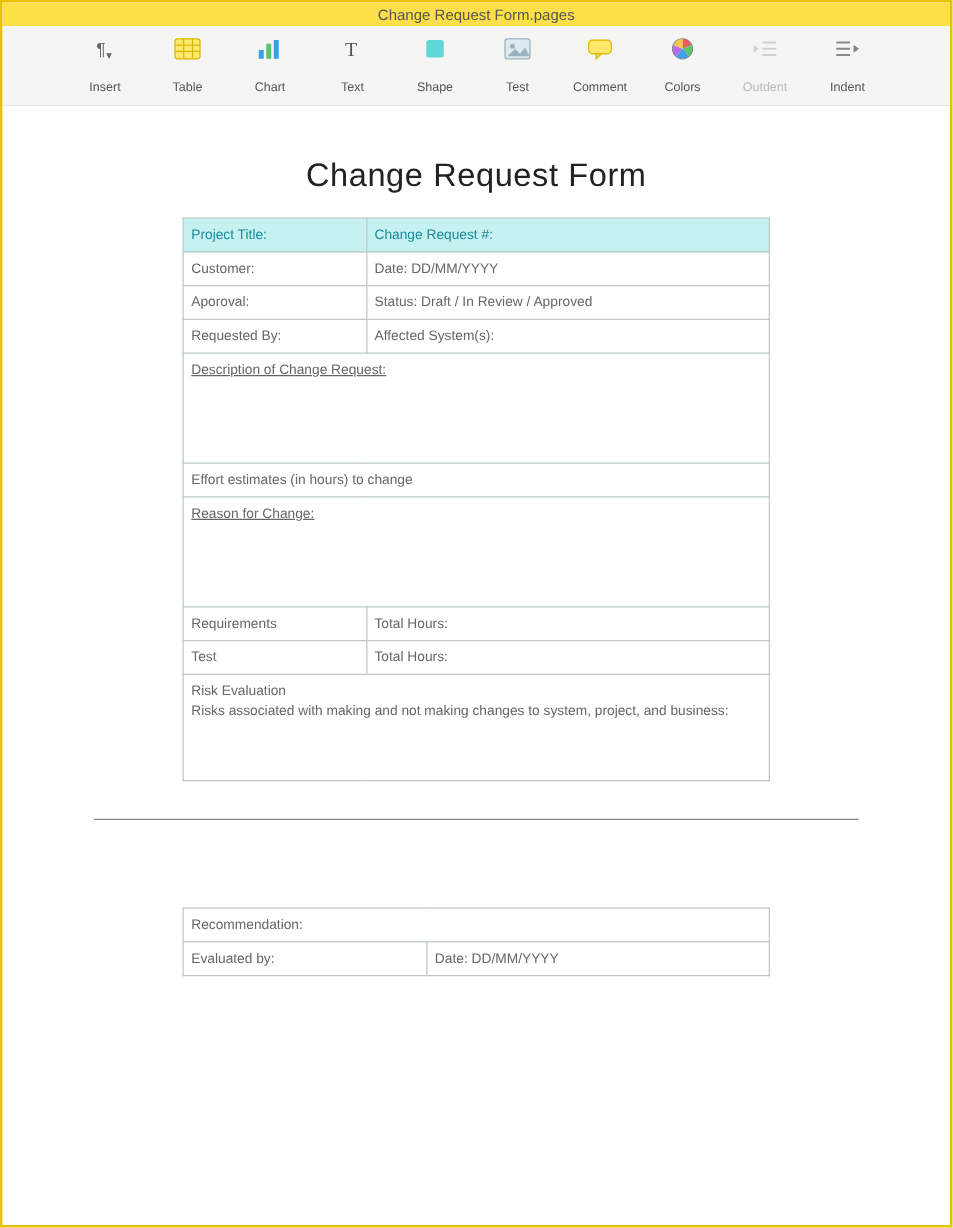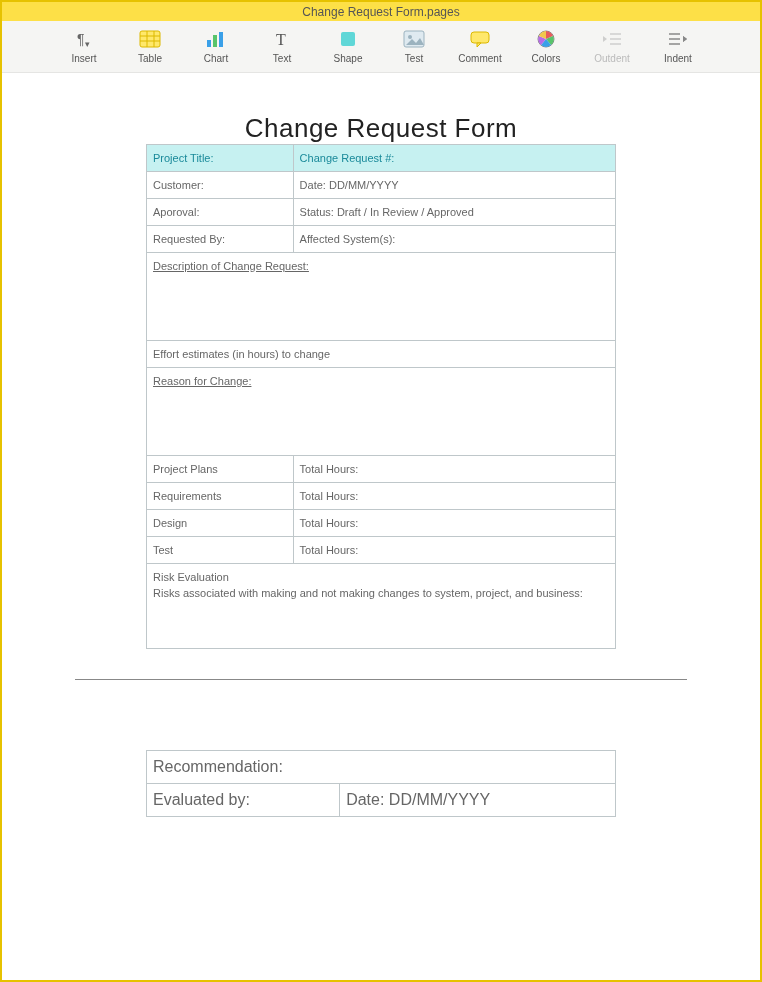--- a/index.html
+++ b/index.html
@@ -35,21 +35,21 @@
     user-select: none;
   }
   .tool .glyph {
     width: 24px; height: 24px;
     display: flex; align-items: center; justify-content: center;
     font-size: 16px;
   }
   .tool .label {
     font-size: 10px;
     color: #555;
-    margin-top: 2px;
+    margin-top: 14px;
   }
   .tool.disabled .label { color: #bbb; }
   .tool.disabled .glyph { opacity: 0.35; }
 
   .page-area {
     background: #fff;
     padding-top: 40px;
     height: calc(982px - 70px);
     overflow: hidden;
   }
@@ -57,20 +57,21 @@
     width: 612px;
     margin: 0 auto;
     background: #fff;
   }
   .doc-title {
     text-align: center;
     font-weight: 300;
     font-size: 26px;
     letter-spacing: 0.5px;
     color: #222;
+    margin-bottom: 18px;
   }
   table.form {
     width: 470px;
     margin: 0 auto 18px;
     border-collapse: collapse;
     font-size: 11px;
     color: #666;
   }
   table.form td, table.form th {
     border: 1px solid #bfc7ca;
@@ -88,21 +89,21 @@
   .risk-body { padding-top: 4px; height: 58px; }
   .page-break {
     width: 612px;
     margin: 30px auto 0;
     border-top: 1px solid #888;
   }
   table.form2 {
     width: 470px;
     margin: 70px auto 0;
     border-collapse: collapse;
-    font-size: 16px;
+    font-size: 11px;
     color: #666;
   }
   table.form2 td {
     border: 1px solid #bfc7ca;
     padding: 7px 6px;
     text-align: left;
     font-weight: 400;
   }
   svg { display: block; }
 </style>
@@ -241,29 +242,21 @@
       <tr>
         <td colspan="2" class="tall">Description of Change Request:</td>
       </tr>
       <tr>
         <td colspan="2">Effort estimates (in hours) to change</td>
       </tr>
       <tr>
         <td colspan="2" class="tall">Reason for Change:</td>
       </tr>
       <tr>
-        <td>Project Plans</td>
-        <td>Total Hours:</td>
-      </tr>
-      <tr>
         <td>Requirements</td>
-        <td>Total Hours:</td>
-      </tr>
-      <tr>
-        <td>Design</td>
         <td>Total Hours:</td>
       </tr>
       <tr>
         <td>Test</td>
         <td>Total Hours:</td>
       </tr>
       <tr>
         <td colspan="2" class="med">
           <div>Risk Evaluation</div>
           <div class="risk-body">Risks associated with making and not making changes to system, project, and business:</div>

